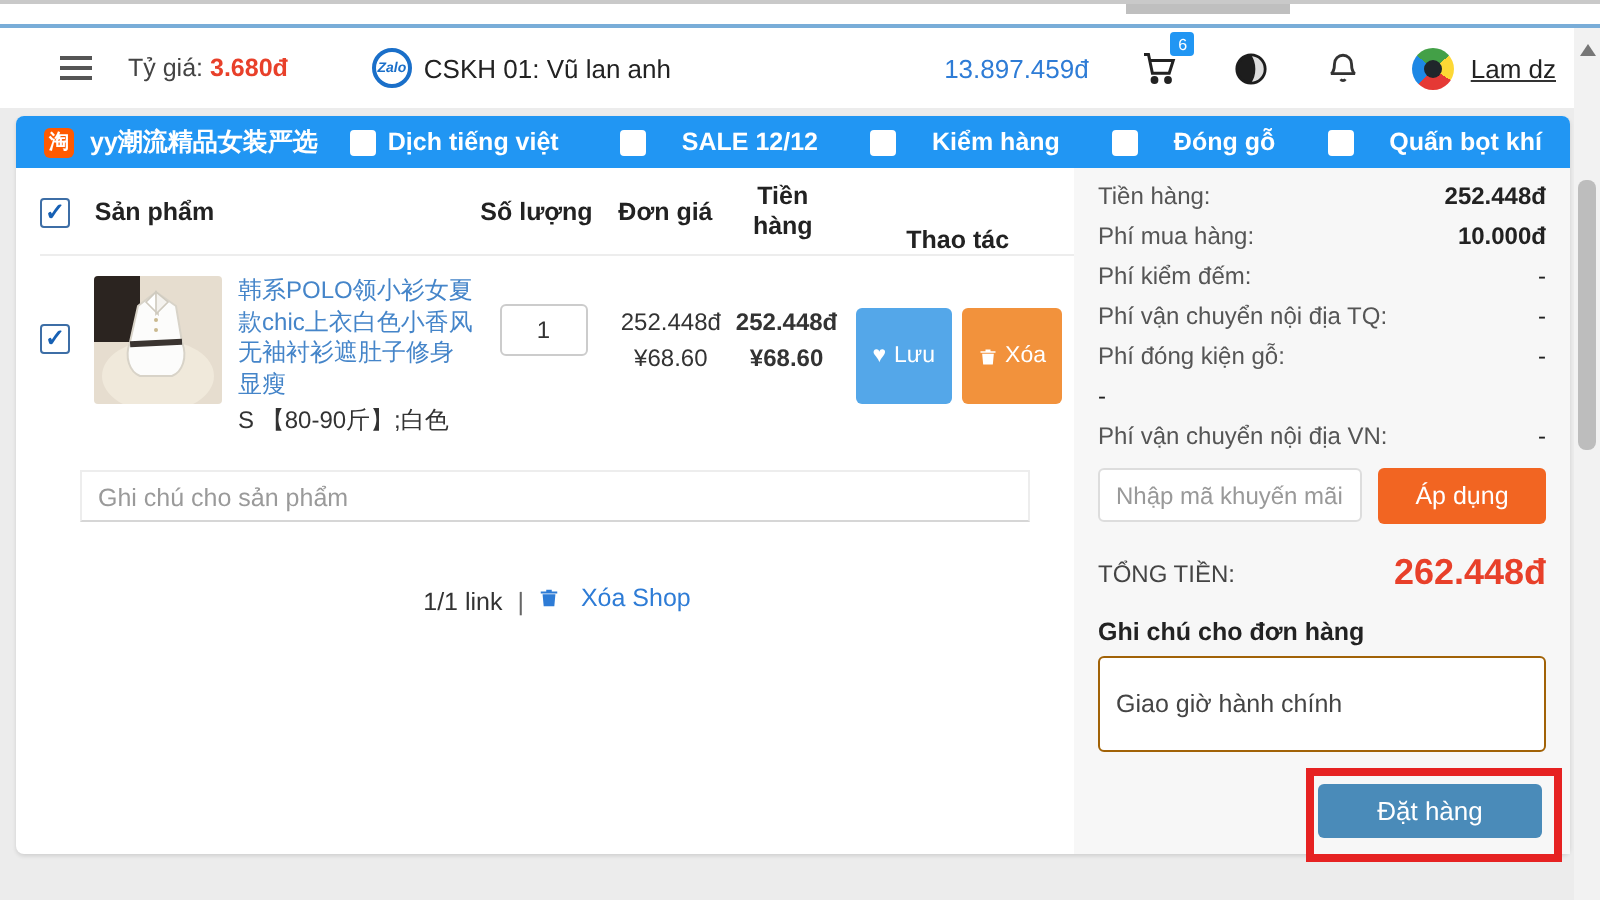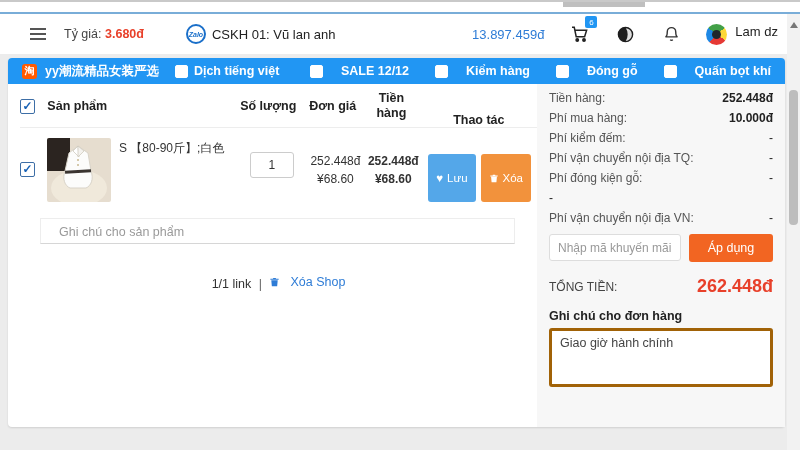--- a/index.html
+++ b/index.html
@@ -16,21 +16,21 @@
   .hamburger i { display:block; height:2px; background:#555; }
   .rate { white-space:nowrap; color:#444; font-size:12.5px; }
   .rate b { color:#e8402a; }
   .zalo-wrap { display:flex; align-items:center; margin-left:42px; gap:6px; }
   .zalo-circle { width:20px; height:20px; border:2px solid #1a6fc9; border-radius:50%; display:flex; align-items:center; justify-content:center; color:#1a6fc9; font-size:7px; font-weight:bold; font-style:italic; background:#fff; }
   .cskh { font-size:13px; color:#222; }
   .topbar-right { margin-left:auto; display:flex; align-items:center; gap:24px; }
   .balance { color:#2e7cd6; font-size:13px; }
   .icon-btn { position:relative; width:22px; height:22px; display:flex; align-items:center; justify-content:center; cursor:pointer; }
   .badge { position:absolute; top:-7px; right:-7px; background:#2196f3; color:#fff; font-size:8px; min-width:12px; height:12px; border-radius:2px; display:flex; align-items:center; justify-content:center; padding:0 2px; }
-  .avatar-wrap { display:flex; gap:8px; }
+  .avatar-wrap { display:flex; align-items:center; gap:8px;text-decoration:underline; }
   .avatar { width:21px; height:21px; border-radius:50%; background:conic-gradient(#43a047 0 14%, #fdd835 14% 34%, #e53935 34% 62%, #1e88e5 62% 86%, #43a047 86% 100%); position:relative; }
   .avatar::after { content:""; position:absolute; left:6px; top:6px; width:9px; height:9px; border-radius:50%; background:#20262b; }
   .user-name { font-size:13px; color:#222; }
 
   
   .card { position:absolute; top:58px; left:8px; width:777px; height:369px; background:#fff; border-radius:4px; box-shadow:0 1px 2px rgba(0,0,0,.12); }
 
   
   .shop-bar { height:26px; background:#2196f3; border-radius:4px 4px 0 0; display:flex; align-items:center; color:#fff; font-weight:bold; font-size:12.5px; padding:0 14px; gap:8px; }
   .tb-icon { width:15px; height:15px; background:#ff5a00; border-radius:3px; color:#fff; font-size:10px; font-weight:bold; display:flex; align-items:center; justify-content:center; }
@@ -59,39 +59,39 @@
   .pimg { width:64px; height:64px; flex:none; border-radius:2px; overflow:hidden; }
   .pinfo { width:165px; }
   .ptitle { color:#4585c9; font-size:12px; line-height:1.3; cursor:pointer; }
   .pvariant { color:#333; font-size:12px; margin-top:2px; }
   .qty-input { width:44px; height:26px; border:1px solid #ccc; border-radius:3px; text-align:center; font-size:12px; color:#333; margin-top:14px; }
   .price-cell { font-size:12px; color:#333; line-height:1.5; margin-top:14px; }
   .total-cell { font-weight:bold; }
   .action-cell { margin-top:16px; display:flex; justify-content:center; gap:5px; }
   .btn-save { background:#54a7e9; color:#fff; border:none; border-radius:3px; font-size:11.5px; padding:4px 8px; display:flex; align-items:center; gap:4px; cursor:pointer; }
   .btn-del { background:#f2923c; color:#fff; border:none; border-radius:3px; font-size:11.5px; padding:18px 8px; display:flex; align-items:center; gap:4px; cursor:pointer; }
-  .note-input { width:475px; height:26px; margin:16px 0 0 20px; border:1px solid #ededed; border-bottom:1px solid #d6d6d6; resize:none; font-family:"Liberation Sans",sans-serif; font-size:12.5px; padding:6px 18px; color:#333; background:#fff; }
+  .note-input { width:475px; height:26px; margin:16px 0 0 20px; border:1px solid #ededed; border-bottom:1px solid #d6d6d6; resize:none; font-family:"Liberation Sans",sans-serif; font-size:12.5px; padding:6px 8px; color:#333; background:#fff; }
   .note-input::placeholder { color:#9a9a9a; }
   .pagination { text-align:center; margin-top:28px; font-size:12.5px; color:#333; }
   .pagination .sep { margin:0 4px; color:#666; }
   .link-blue { color:#2e7cd6; cursor:pointer; text-decoration:none; display:inline-flex; align-items:center; gap:10px; }
 
   
   .srow { display:flex; justify-content:space-between; align-items:center; height:20px; font-size:12px; color:#555; }
   .srow .val { color:#222; }
   .srow.bold .val { font-weight:bold; }
   .coupon-row { display:flex; justify-content:space-between; margin-top:6px; }
   .coupon-input { width:132px; height:27px; border:1px solid #ddd; border-radius:3px; padding:0 8px; font-size:12px; font-family:"Liberation Sans",sans-serif; }
   .coupon-input::placeholder { color:#999; }
   .btn-apply { width:84px; height:28px; background:#f26522; border:none; border-radius:3px; color:#fff; font-size:12.5px; cursor:pointer; }
   .total-row { display:flex; justify-content:space-between; align-items:center; margin-top:14px; }
   .total-label { font-size:12px; color:#444; }
   .total-value { font-size:18px; font-weight:bold; color:#e8402a; }
   .order-note-label { margin-top:12px; font-weight:bold; color:#222; font-size:12.5px; }
-  .order-note { width:224px; height:59px; margin-top:5px; border:3px solid #a16207; border-radius:3px; resize:none; font-family:"Liberation Sans",sans-serif; font-size:12.5px; padding:5px 8px; color:#444; background:#fff; }
+  .order-note { width:224px; height:48px; margin-top:5px; border:1px solid #a16207; border-radius:3px; resize:none; font-family:"Liberation Sans",sans-serif; font-size:12.5px; padding:16px 8px; color:#444; background:#fff; }
   .order-btn-row { position:relative; height:42px; margin-top:8px; }
   .red-frame { position:absolute; left:104px; right:-8px; top:-3px; bottom:-2px; border:4px solid #e62222; }
   .btn-order { position:absolute; right:2px; top:5px; width:112px; height:27px; background:#4a8bb9; border:none; border-radius:3px; color:#fff; font-size:13px; cursor:pointer; }
 
   
   .scrollbar { position:absolute; right:0; top:14px; width:13px; height:436px; background:#f2f2f2; }
   .sb-arrow { position:absolute; top:8px; left:3px; width:0; height:0; border-left:4px solid transparent; border-right:4px solid transparent; border-bottom:6px solid #777; cursor:pointer; }
   .sb-thumb { position:absolute; top:76px; left:2px; width:9px; height:135px; background:#bdbdbd; border-radius:4px; cursor:pointer; }
 
   svg { display:block; }
@@ -202,20 +202,21 @@
               <ellipse cx="32" cy="50" rx="28" ry="18" fill="#f0e9db"></ellipse>
               <path d="M22 15 L31 8 L41 15 L44 33 C47 41 44 48 39 50 L23 50 C18 48 15 41 18 33 Z" fill="#fcfcfb" stroke="#d8d3c8" stroke-width="1"></path>
               <path d="M26 13 L31 8 L32 19 Z" fill="#fff" stroke="#cfcabe" stroke-width=".8"></path>
               <path d="M37 13 L31 8 L31 19 Z" fill="#f4f2ee" stroke="#cfcabe" stroke-width=".8"></path>
               <rect x="18" y="32" width="26" height="3" fill="#3a3430" transform="rotate(-3 31 33)"></rect>
               <circle cx="31" cy="22" r="1" fill="#c9b98f"></circle>
                 <circle cx="31" cy="27" r="1" fill="#c9b98f"></circle>
             </svg>
           </span>
           <span class="pinfo">
+            <div class="ptitle">韩系POLO领小衫女夏款chic上衣白色小香风无袖衬衫遮肚子修身显瘦</div>
             <div class="pvariant">S 【80-90斤】;白色</div>
           </span>
         </span>
         <span class="col-qty"><input class="qty-input" value="1" style=""></span>
         <span class="col-price price-cell">
           <div>252.448đ</div>
           <div>¥68.60</div>
         </span>
         <span class="col-total price-cell total-cell">
           <div>252.448đ</div>
@@ -284,20 +285,24 @@
       </div>
 
       <div class="total-row">
         <span class="total-label">TỔNG TIỀN:</span>
         <span class="total-value">262.448đ</span>
       </div>
 
       <div class="order-note-label">Ghi chú cho đơn hàng</div>
       <textarea class="order-note" style="">Giao giờ hành chính</textarea>
 
+      <div class="order-btn-row">
+        <div class="red-frame"></div>
+        <button class="btn-order">Đặt hàng</button>
+      </div>
     </aside>
 
   </div>
 </div>
 
 <div class="scrollbar">
   <div class="sb-arrow"></div>
   <div class="sb-thumb"></div>
 </div>
 

